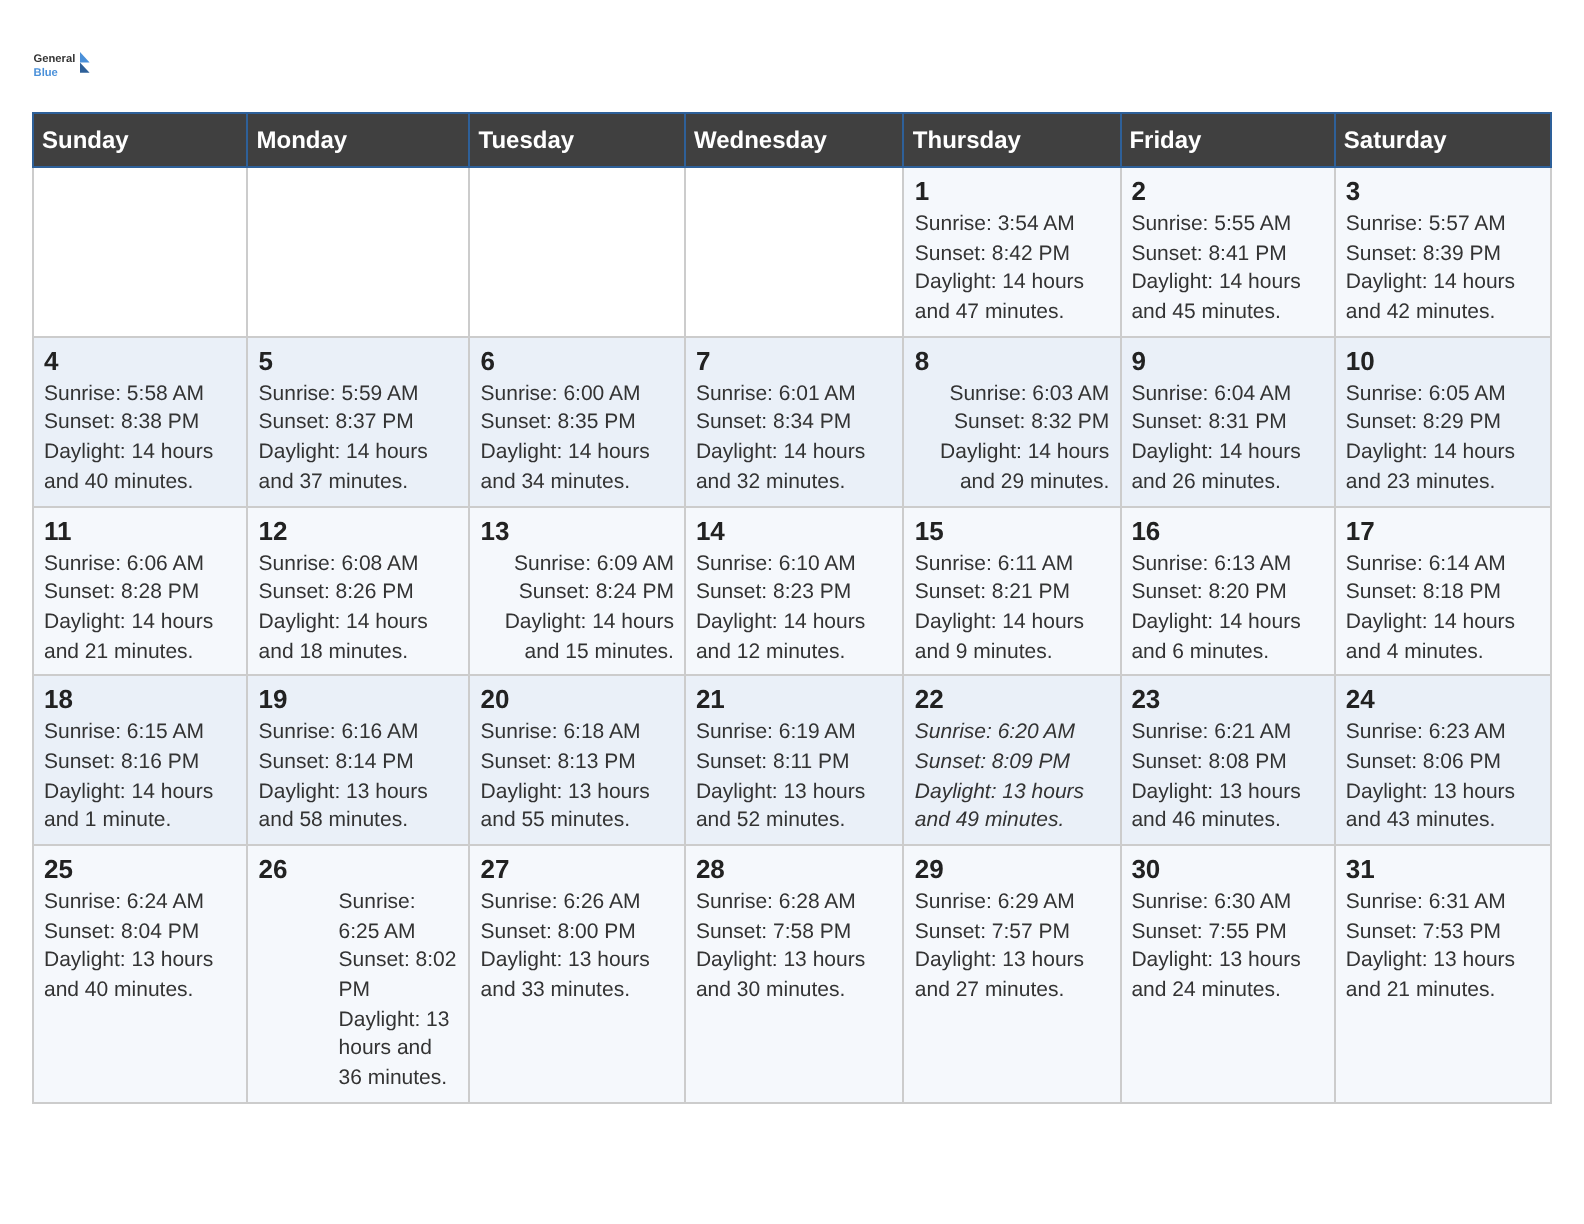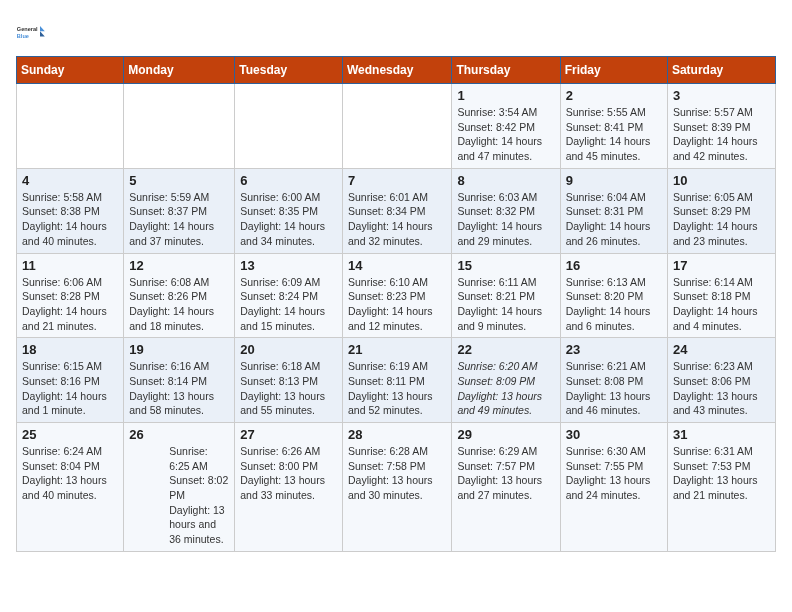--- a/index.html
+++ b/index.html
@@ -36,21 +36,21 @@
     .subtitle {
       font-size: 15px;
       color: #444;
     }
     .calendar-table {
       width: 100%;
       border-collapse: collapse;
       font-size: 11px;
     }
     .calendar-table thead th {
-      background: #c2410c;
+      background: #404040;
       color: #fff;
       padding: 6px 4px;
       text-align: left;
       font-size: 12px;
       font-weight: bold;
       border: 1px solid #2e6099;
     }
     .calendar-table tbody td {
       border: 1px solid #ccc;
       vertical-align: top;
@@ -155,21 +155,21 @@
 Daylight: 14 hours and 34 minutes.</div>
         </td>
         <td>
           <div class="day-number">7</div>
           <div class="day-info" style="white-space: pre-line;">Sunrise: 6:01 AM
 Sunset: 8:34 PM
 Daylight: 14 hours and 32 minutes.</div>
         </td>
         <td>
           <div class="day-number">8</div>
-          <div class="day-info" style="white-space: pre-line;">Sunrise: 6:03 AM
+          <div class="day-info" style="white-space: pre-line; text-align: right;">Sunrise: 6:03 AM
 Sunset: 8:32 PM
 Daylight: 14 hours and 29 minutes.</div>
         </td>
         <td>
           <div class="day-number">9</div>
           <div class="day-info" style="white-space: pre-line;">Sunrise: 6:04 AM
 Sunset: 8:31 PM
 Daylight: 14 hours and 26 minutes.</div>
         </td>
         <td>
@@ -187,21 +187,21 @@
 Daylight: 14 hours and 21 minutes.</div>
         </td>
         <td>
           <div class="day-number">12</div>
           <div class="day-info" style="white-space: pre-line;">Sunrise: 6:08 AM
 Sunset: 8:26 PM
 Daylight: 14 hours and 18 minutes.</div>
         </td>
         <td>
           <div class="day-number">13</div>
-          <div class="day-info" style="white-space: pre-line;">Sunrise: 6:09 AM
+          <div class="day-info" style="white-space: pre-line; text-align: right;">Sunrise: 6:09 AM
 Sunset: 8:24 PM
 Daylight: 14 hours and 15 minutes.</div>
         </td>
         <td>
           <div class="day-number">14</div>
           <div class="day-info" style="white-space: pre-line;">Sunrise: 6:10 AM
 Sunset: 8:23 PM
 Daylight: 14 hours and 12 minutes.</div>
         </td>
         <td>

